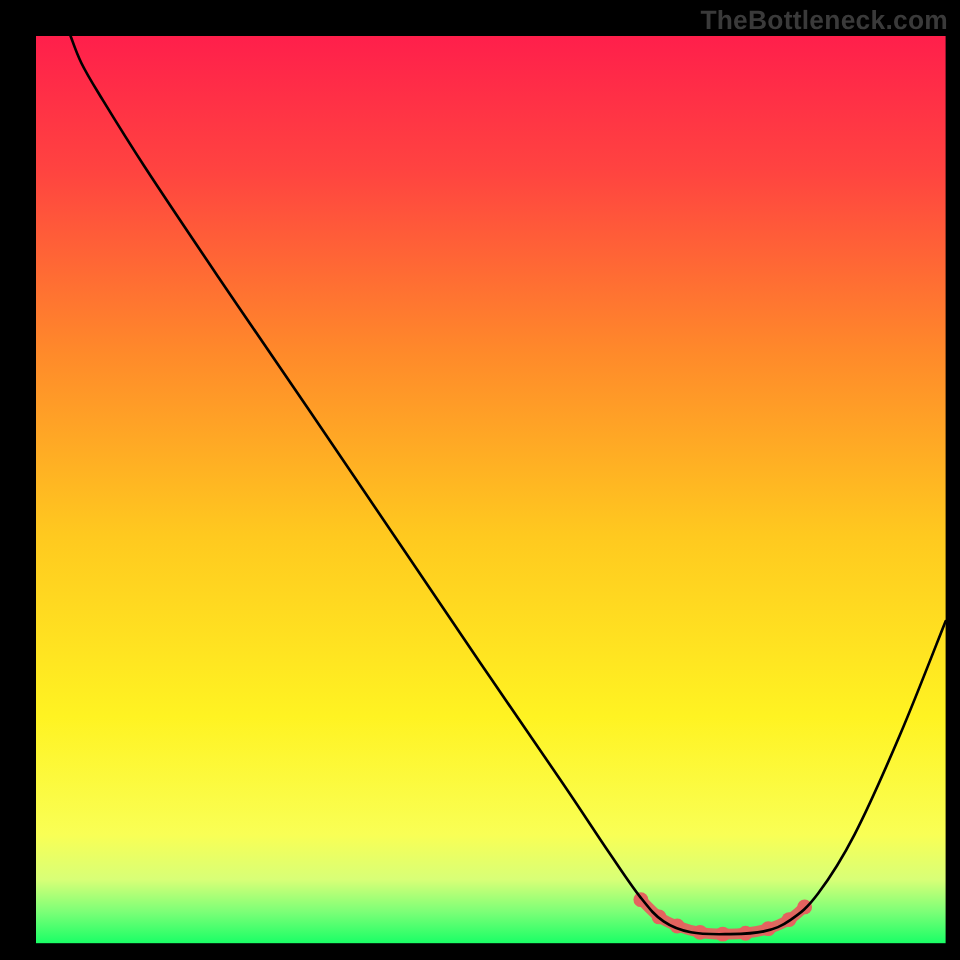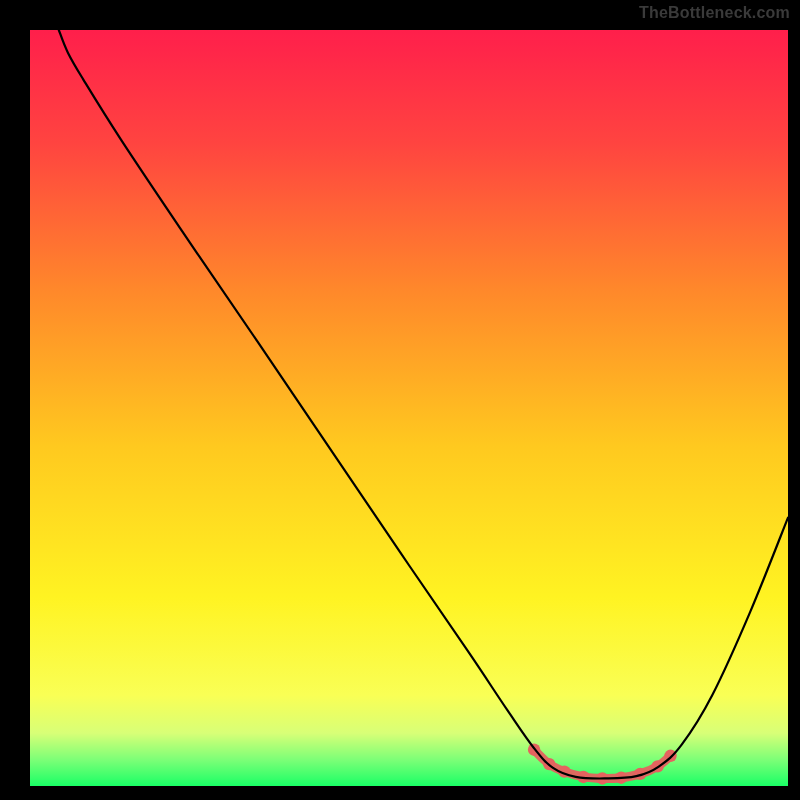--- a/index.html
+++ b/index.html
@@ -15,21 +15,21 @@
     position: relative;
     width: 800px;
     height: 800px;
     background: #000;
   }
   .watermark {
     position: absolute;
     top: 4px;
     right: 10px;
     color: #3a3a3a;
-    font-size: 16px;
+    font-size: 22px;
     font-weight: 600;
     letter-spacing: 0.2px;
     user-select: none;
   }
   svg {
     display: block;
   }
 </style>
 </head>
 <body>

